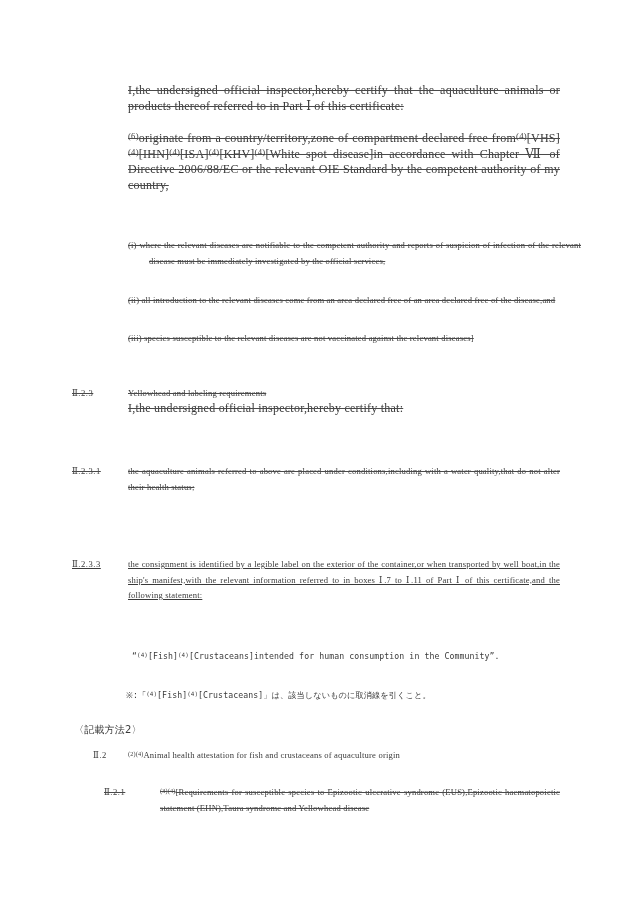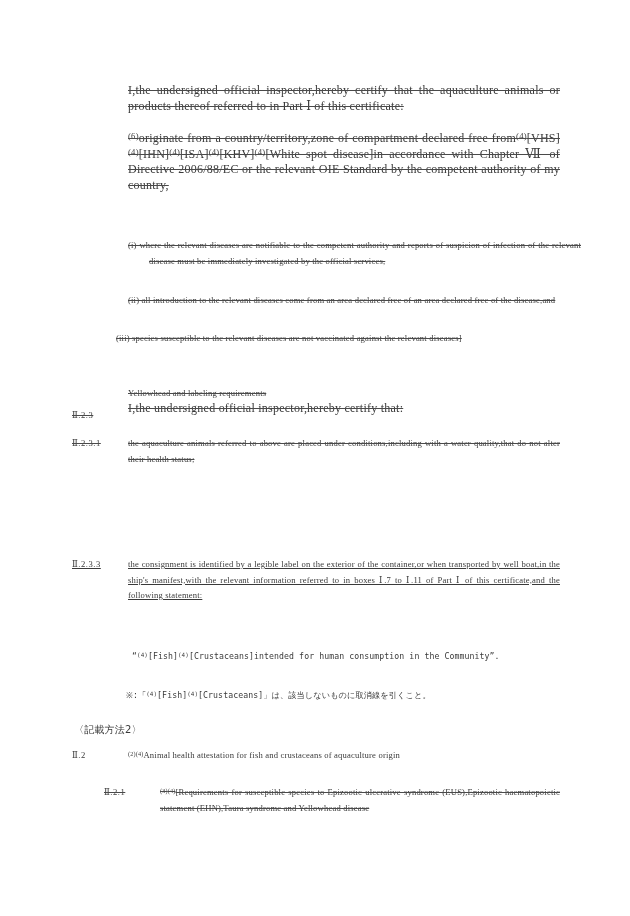--- a/index.html
+++ b/index.html
@@ -96,48 +96,48 @@
 <div class="page">
 
   <div class="blk struck" style="left:128px; top:83px; width:432px;">I,the undersigned official inspector,hereby certify that the aquaculture animals or products thereof referred to in Part Ⅰ of this certificate:</div>
 
   <div class="blk struck" style="left:128px; top:131px; width:432px;"><sup>(6)</sup>originate from a country/territory,zone of compartment declared free from<sup>(4)</sup>[VHS]<sup>(4)</sup>[IHN]<sup>(4)</sup>[ISA]<sup>(4)</sup>[KHV]<sup>(4)</sup>[White spot disease]in accordance with Chapter Ⅶ of Directive 2006/88/EC or the relevant OIE Standard by the competent authority of my country,</div>
 
   <div class="romanitem struck" style="left:128px; top:293px; width:432px;">(ii) all introduction to the relevant diseases come from an area declared free of an area declared free of the disease,and</div>
 
   <div class="romanitem struck" style="left:128px; top:238px; width:432px;">(i) where the relevant diseases are notifiable to the competent authority and reports of suspicion of infection of the relevant disease must be immediately investigated by the official services,</div>
 
-  <div class="romanitem struck" style="left:116px; top:331px; width:432px;">(iii) species susceptible to the relevant diseases are not vaccinated against the relevant diseases]</div>
+  <div class="romanitem struck" style="left:128px; top:331px; width:432px;">(iii) species susceptible to the relevant diseases are not vaccinated against the relevant diseases]</div>
 
   <div class="row struck" style="left:72px; top:386px; width:488px;">
-    <span class="lbl" style="width:56px;margin-top:22px;">Ⅱ.2.3</span>
+    <span class="lbl" style="width:56px;">Ⅱ.2.3</span>
     <span class="txt">Yellowhead and labeling requirements</span>
   </div>
 
   <div class="blk struck" style="left:128px; top:401px; width:432px;">I,the undersigned official inspector,hereby certify that:</div>
 
-  <div class="row struck" style="left:72px; top:436px; width:488px;justify-content:space-between;">
+  <div class="row struck" style="left:72px; top:464px; width:488px;justify-content:space-between;">
     <span class="lbl" style="width:56px;">Ⅱ.2.3.1</span>
     <span class="txt">the aquaculture animals referred to above are placed under conditions,including with a water quality,that do not alter their health status;</span>
   </div>
 
 
   <div class="row struck" style="left:72px; top:557px; width:488px;text-decoration:underline;">
     <span class="lbl" style="width:56px;">Ⅱ.2.3.3</span>
     <span class="txt">the consignment is identified by a legible label on the exterior of the container,or when transported by well boat,in the ship's manifest,with the relevant information referred to in boxes Ⅰ.7 to Ⅰ.11 of Part Ⅰ of this certificate,and the following statement:</span>
   </div>
 
   <div class="blk mono" style="left:132px; top:649px; width:428px;">“<sup>(4)</sup>[Fish]<sup>(4)</sup>[Crustaceans]intended for human consumption in the Community”.</div>
 
   <div class="blk mono jp" style="left:126px; top:688px; width:434px; text-align:left;">※:「<sup>(4)</sup>[Fish]<sup>(4)</sup>[Crustaceans]」は、該当しないものに取消線を引くこと。</div>
 
   <div class="blk jp" style="left:74px; top:722px; width:300px; text-align:left;">〈記載方法2〉</div>
 
   <div class="row" style="left:72px; top:748px; width:488px;">
-    <span class="lbl" style="width:56px;">Ⅱ.2</span>
+    <span class="lbl" style="width:56px;text-align:center;">Ⅱ.2</span>
     <span class="txt mono"><span><sup>(2)</sup><sup>(4)</sup></span><span>Animal health attestation for fish and crustaceans of aquaculture origin</span></span>
   </div>
 
   <div class="row struck" style="left:72px; top:785px; width:488px;">
     <span class="lbl" style="width:56px;margin-left:32px;">Ⅱ.2.1</span>
     <span class="txt"><span><sup>(3)</sup><sup>(4)</sup></span><span>[Requirements for susceptible species to Epizootic ulcerative syndrome (EUS),Epizootic haematopoietic statement (EHN),Taura syndrome and Yellowhead disease</span></span>
   </div>
 
 </div>
 

